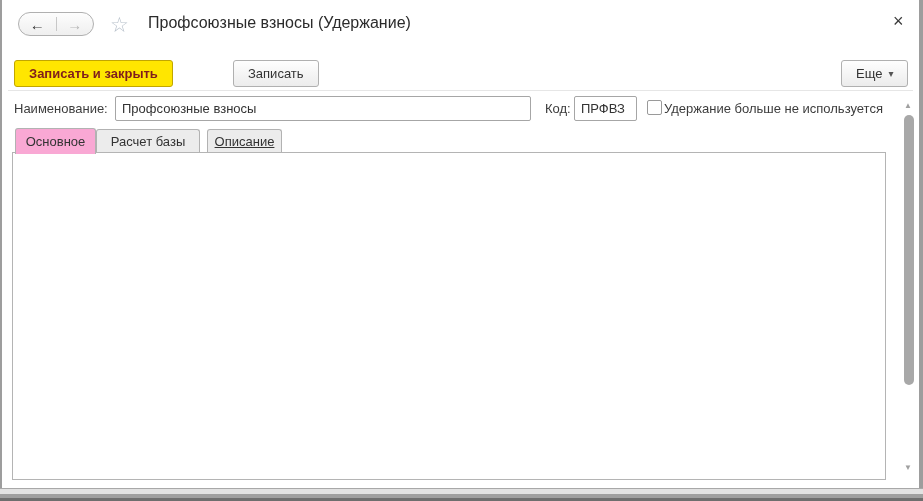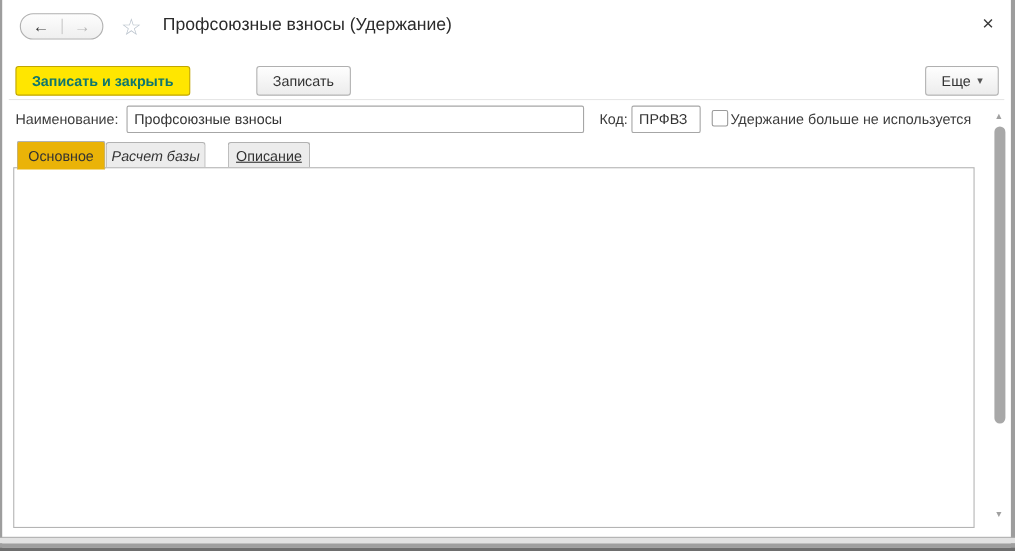--- a/index.html
+++ b/index.html
@@ -25,42 +25,42 @@
   .nav-back{color:#3a3a3a;}
   .nav-forward{color:#b8b8b8;}
   .nav-sep{width:1px;background:#c8c8c8;margin:4px 0;}
   .star{left:110px;top:13px;font-size:21px;color:#b9c2cc;cursor:pointer;}
   .title{left:148px;top:14px;font-size:16px;color:#2b2b2b;white-space:nowrap;}
   .close-btn{left:893px;top:12px;font-size:18px;color:#3a3a3a;cursor:pointer;line-height:18px;}
 
   
   .btn{height:27px;border:1px solid #b0b0b0;border-radius:3px;background:linear-gradient(#fefefe,#ececec);
     display:flex;align-items:center;justify-content:center;padding:0 14px;font-size:13px;color:#333;cursor:pointer;white-space:nowrap;}
-  .btn-primary{left:14px;top:60px;background:#ffe600;border-color:#c1a600;font-weight:bold;color:#0f766e;}
+  .btn-primary{left:14px;top:60px;background:#ffe600;border-color:#c1a600;font-weight:bold;color:#7f1d1d;}
   .btn-save{left:190px;top:60px;margin-left:43px;}
   .btn-more{left:841px;top:60px;justify-content:center;}
   .btn-more .arr{font-size:10px;color:#555;margin-left:6px;}
   .toolbar-sep{left:8px;top:90px;width:905px;height:1px;background:#e6e6e6;}
 
   
   .lbl{white-space:nowrap;color:#3c3c3c;}
   .lbl-name{left:14px;top:101px;}
   .input{border:1px solid #a6a6a6;border-radius:2px;padding:0 6px;font-family:inherit;font-size:13px;color:#333;background:#fff;}
   .input-name{left:115px;top:96px;width:416px;height:25px;}
   .lbl-code{left:545px;top:101px;}
   .input-code{left:574px;top:96px;width:63px;height:25px;}
   .chk-box{width:15px;height:15px;border:1px solid #9a9a9a;border-radius:2px;background:#fff;cursor:pointer;}
   .chk-unused{left:647px;top:100px;}
   .lbl-unused{left:664px;top:101px;}
 
   
   .tab{top:129px;height:23px;border:1px solid #b2b2b2;border-bottom:none;border-radius:3px 3px 0 0;
     background:#ececec;display:flex;align-items:center;justify-content:center;color:#333;cursor:pointer;z-index:1;}
-  .tab-main{left:15px;width:81px;top:128px;height:26px;background:#eab308;z-index:3;}
-  .tab-base{left:96px;width:91px;font-style:italic;}
+  .tab-main{left:15px;width:81px;top:128px;height:26px;background:#f9a8d4;z-index:3;}
+  .tab-base{left:96px;width:104px;}
   .tab-desc{left:207px;width:75px;text-decoration:underline;}
 
   
   .panel{left:12px;top:152px;width:874px;height:328px;border:1px solid #b4b4b4;background:#fff;z-index:2;}
 
   .section-title{color:#2e8b3c;white-space:nowrap;}
   .sec-left{left:26px;top:162px;}
   .sec-right{left:390px;top:162px;}
 
   .lbl-purpose{left:26px;top:185px;}

